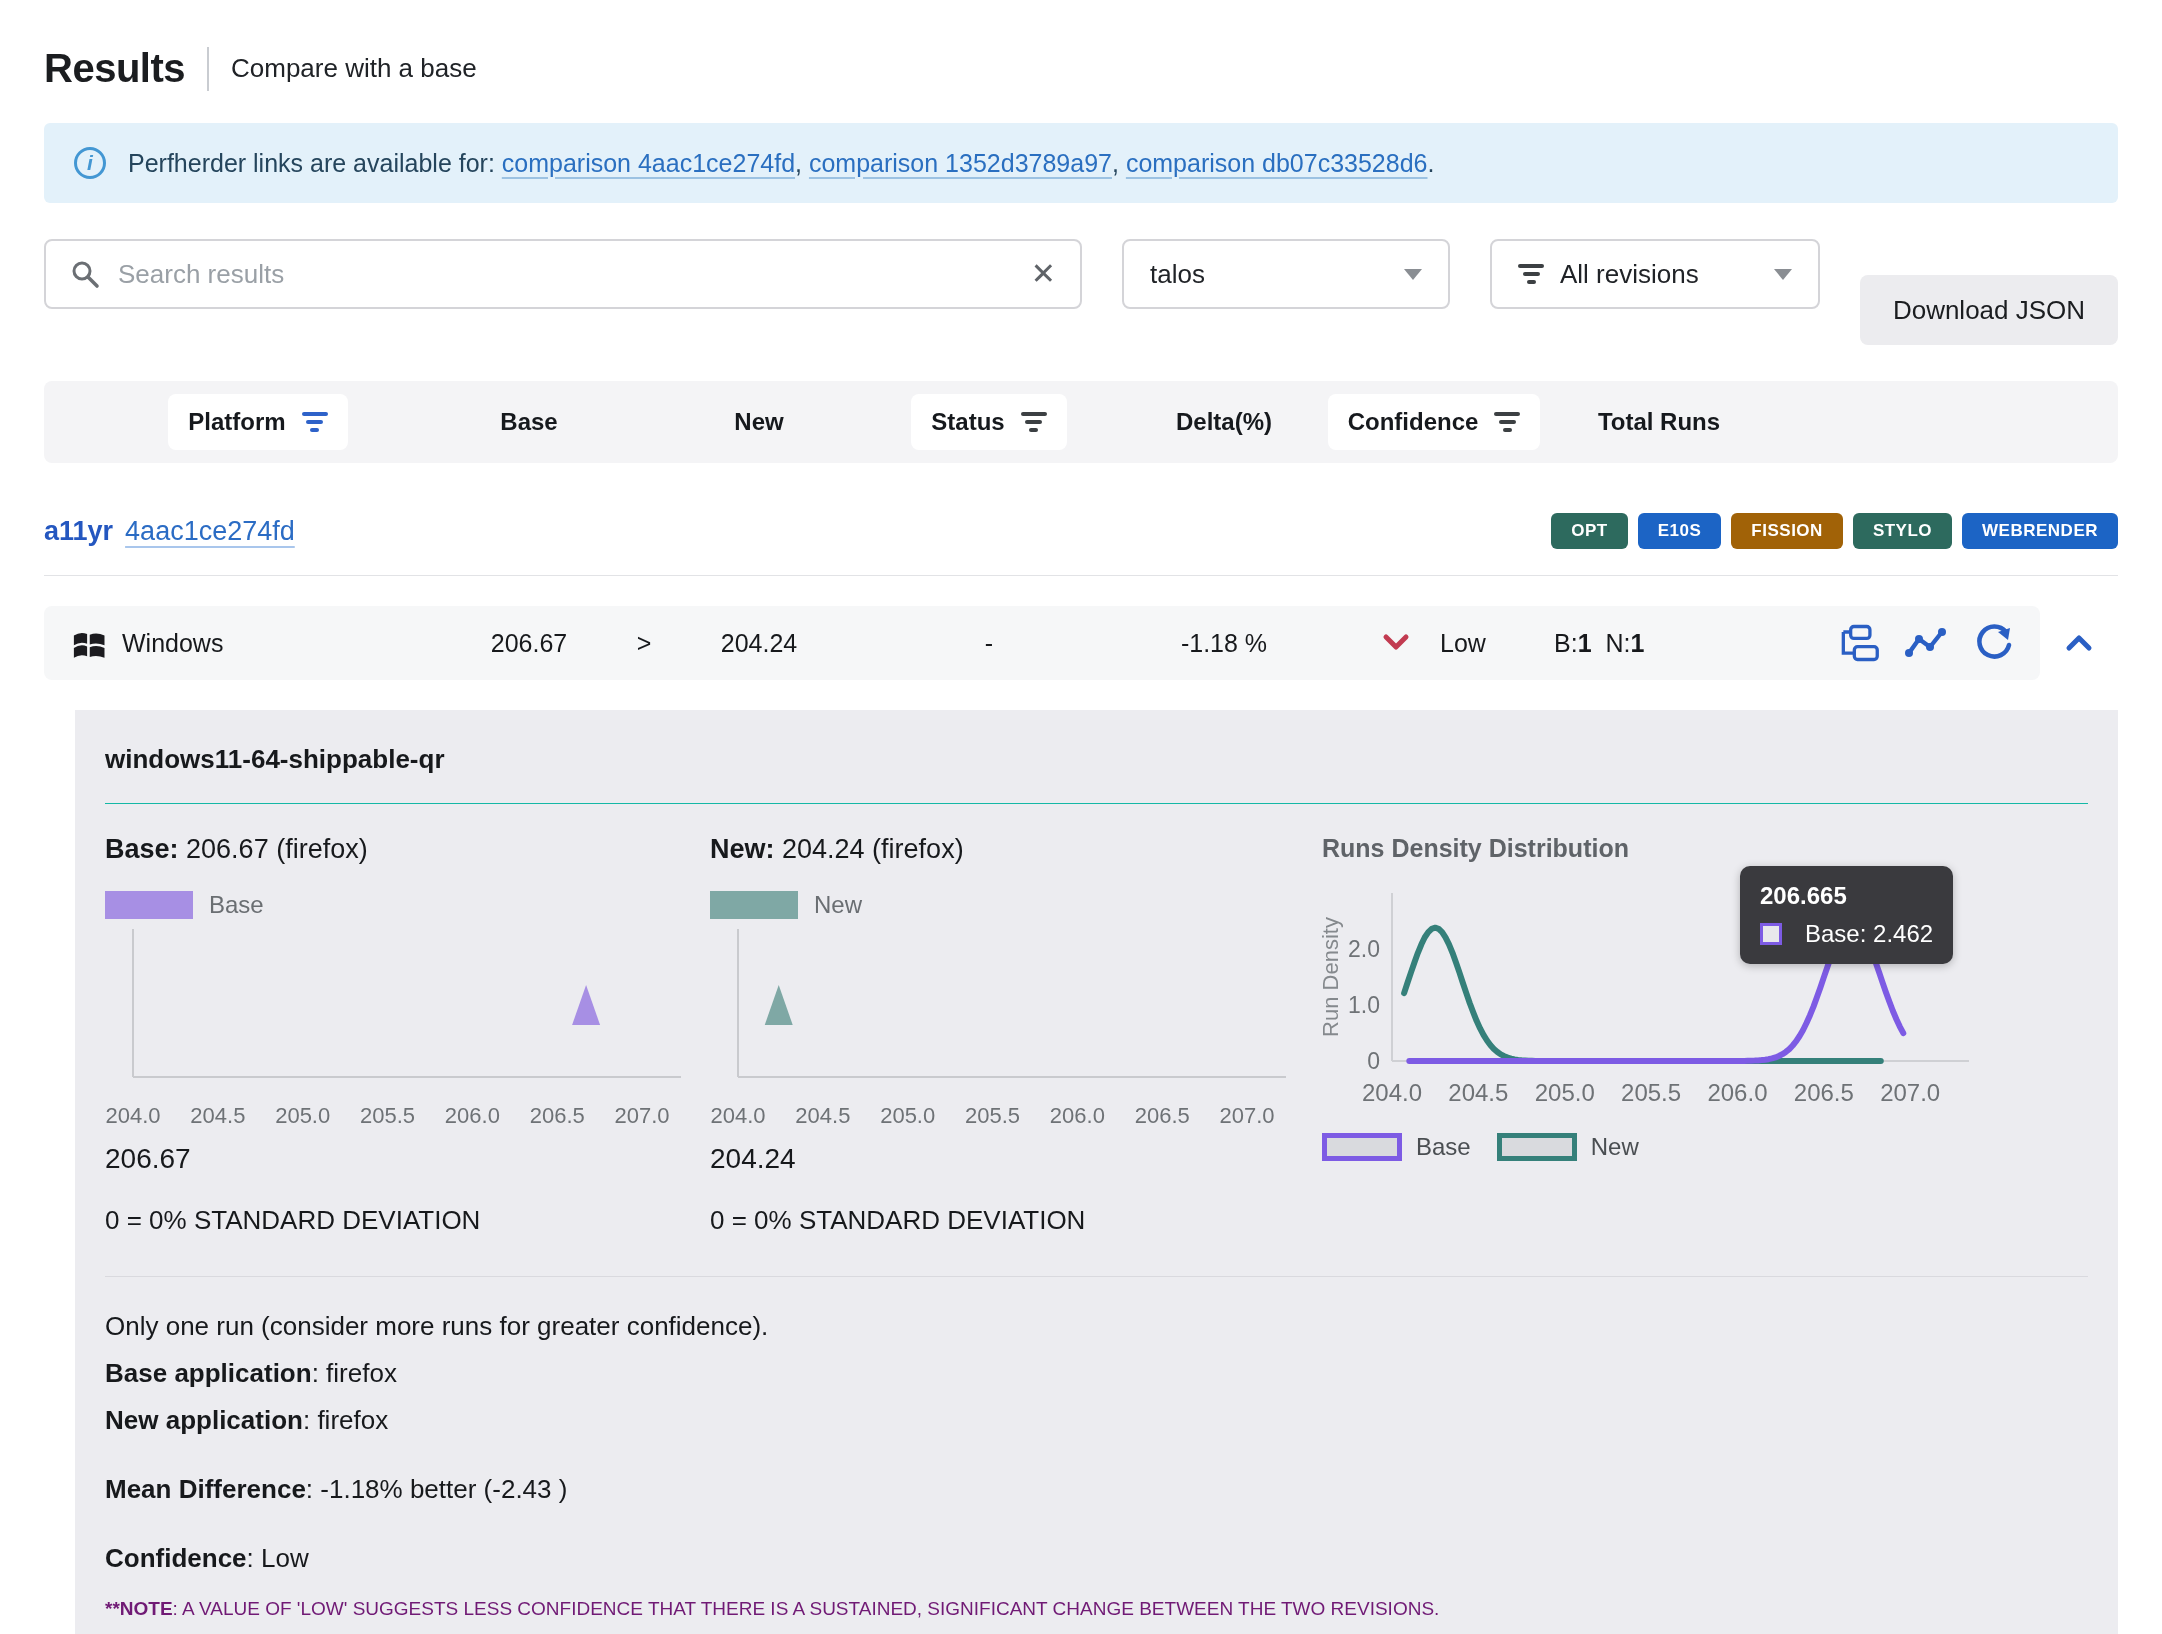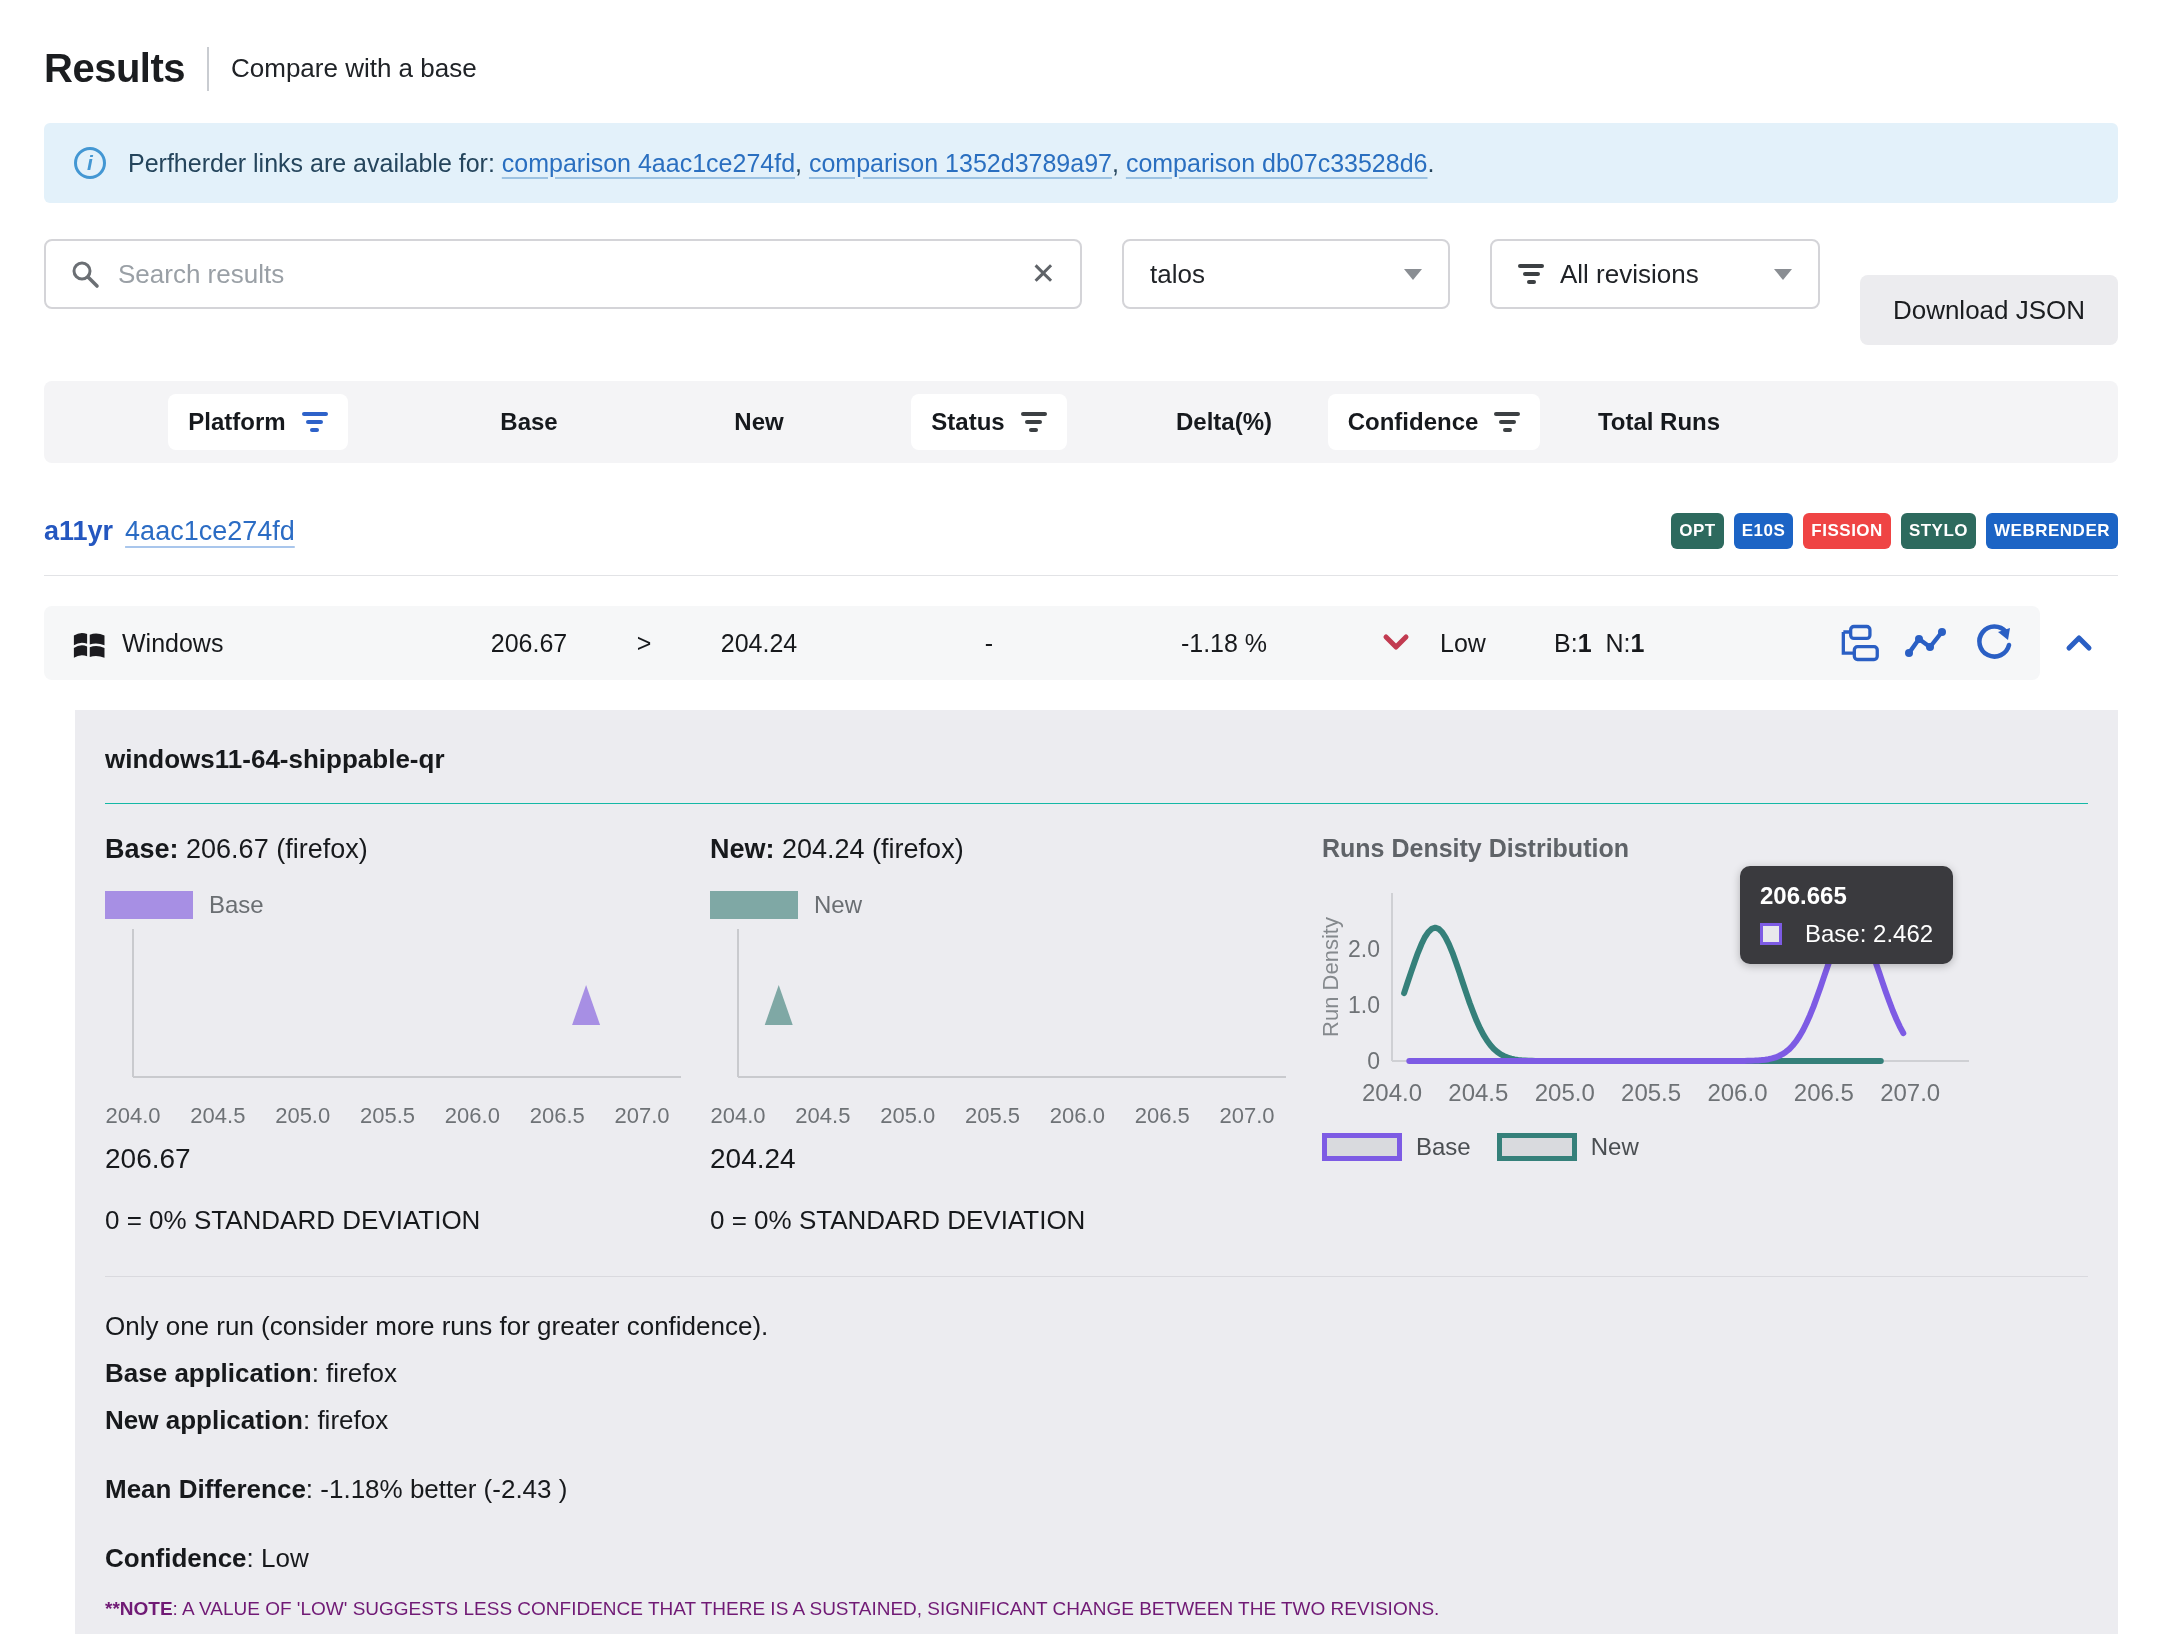--- a/index.html
+++ b/index.html
@@ -47,21 +47,21 @@
   .thead .cell { text-align:center; }
   .th-pill { background:#fff; border-radius:8px; padding:14px 20px; display:inline-flex; align-items:center; gap:16px; }
   .cell-platform { padding-left:28px; text-align:left; }
   .cell-left { text-align:left; }
 
   
   .revision-row { display:flex; align-items:center; padding-bottom:26px; border-bottom:1px solid #e2e3e6; margin-bottom:30px; }
   .suite-name { font-size:27px; font-weight:bold; color:#2457c0; margin-right:12px; }
   .suite-hash { font-size:27px; color:#2b6cc4; text-decoration:underline; text-decoration-color:#a9c6ec; text-underline-offset:6px; cursor:pointer; }
   .badges { margin-left:auto; display:flex; gap:10px; }
-  .badge { color:#fff; font-size:17px; font-weight:bold; letter-spacing:0.5px; padding:8px 8px; border-radius:6px; }
+  .badge { color:#fff; font-size:17px; font-weight:bold; letter-spacing:0.5px; padding:8px 20px; border-radius:6px; }
 
   
   .prow-wrap { display:flex; align-items:center; margin-bottom:30px; }
   .prow { flex:1; background:#f6f7f8; border-radius:8px; height:74px; font-size:25px; color:#17191c; }
   .prow .cell { text-align:center; }
   .platform-label { display:flex; align-items:center; gap:16px; padding-left:28px; font-size:25px; }
   .chev-red { display:inline-block; margin-right:4px; }
   .conf-cell { display:flex; align-items:center; justify-content:center; gap:26px; }
   .runs-cell { text-align:left; font-size:25px; }
   .runs-cell b { font-weight:bold; }
@@ -186,21 +186,21 @@
     <div class="cell cell-left">Total Runs</div>
     <div class="cell"></div>
   </div>
 
   <div class="revision-row">
     <span class="suite-name">a11yr</span>
     <a class="suite-hash">4aac1ce274fd</a>
     <div class="badges">
       <span class="badge" style="background-color: rgb(45, 106, 94);">OPT</span>
       <span class="badge" style="background-color: rgb(28, 100, 197);">E10S</span>
-      <span class="badge" style="background-color: #ef4444; border-radius: 6px;">FISSION</span>
+      <span class="badge" style="background-color: #a16207; border-radius: 6px;">FISSION</span>
       <span class="badge" style="background-color: rgb(45, 106, 94);">STYLO</span>
       <span class="badge" style="background-color: rgb(28, 100, 197);">WEBRENDER</span>
     </div>
   </div>
 
   <div class="prow-wrap">
     <div class="prow grid-cols">
       <div class="platform-label">
         <svg width="34" height="34" viewBox="0 0 90 90">
             <g fill="#1b1b1f">

